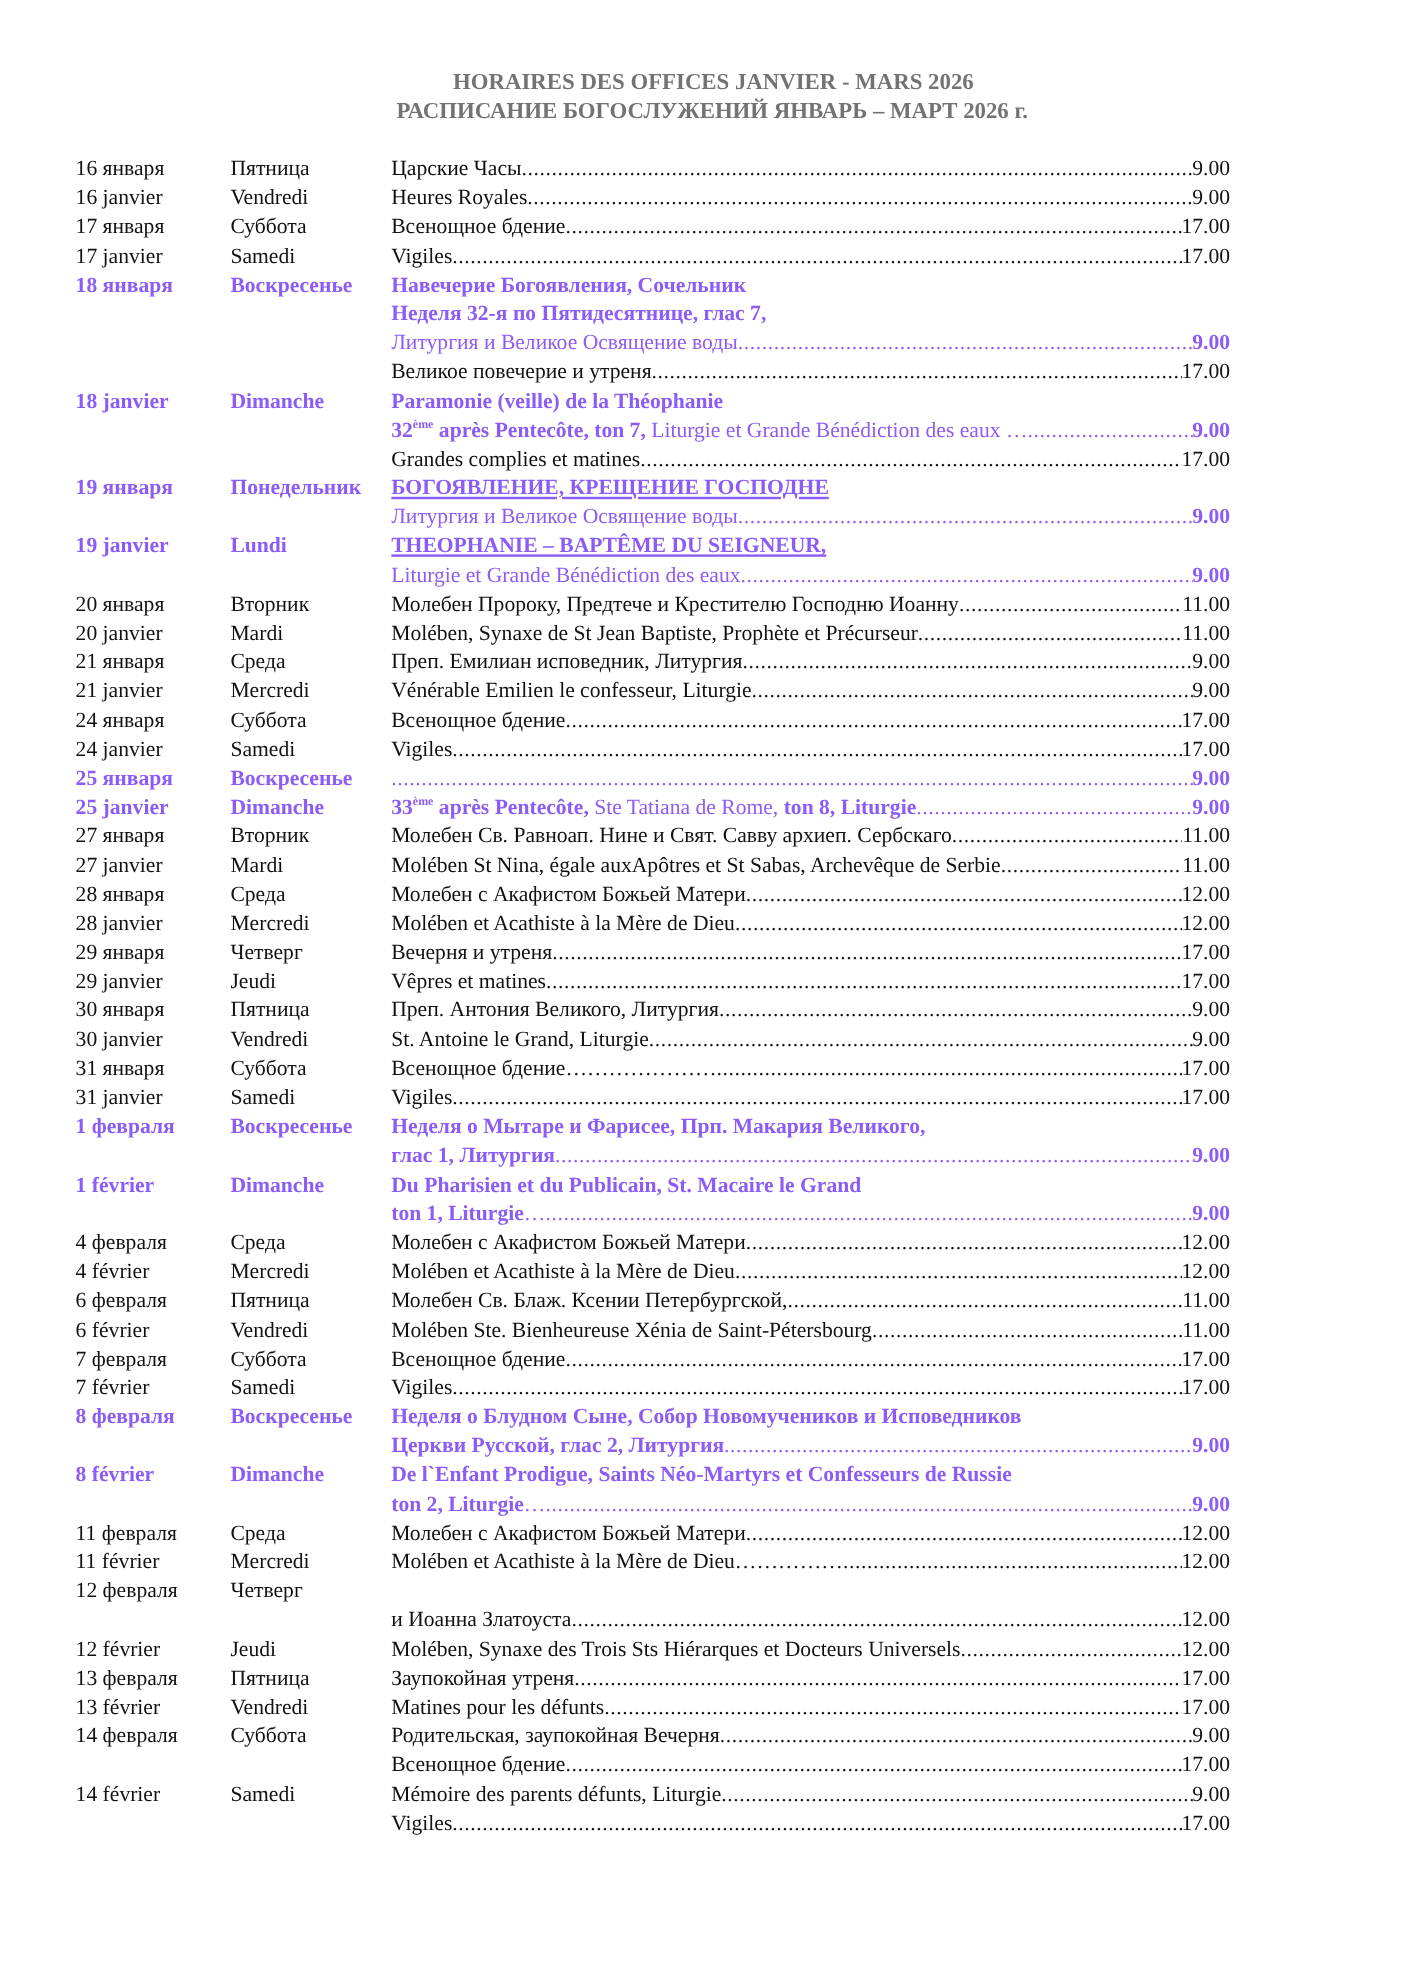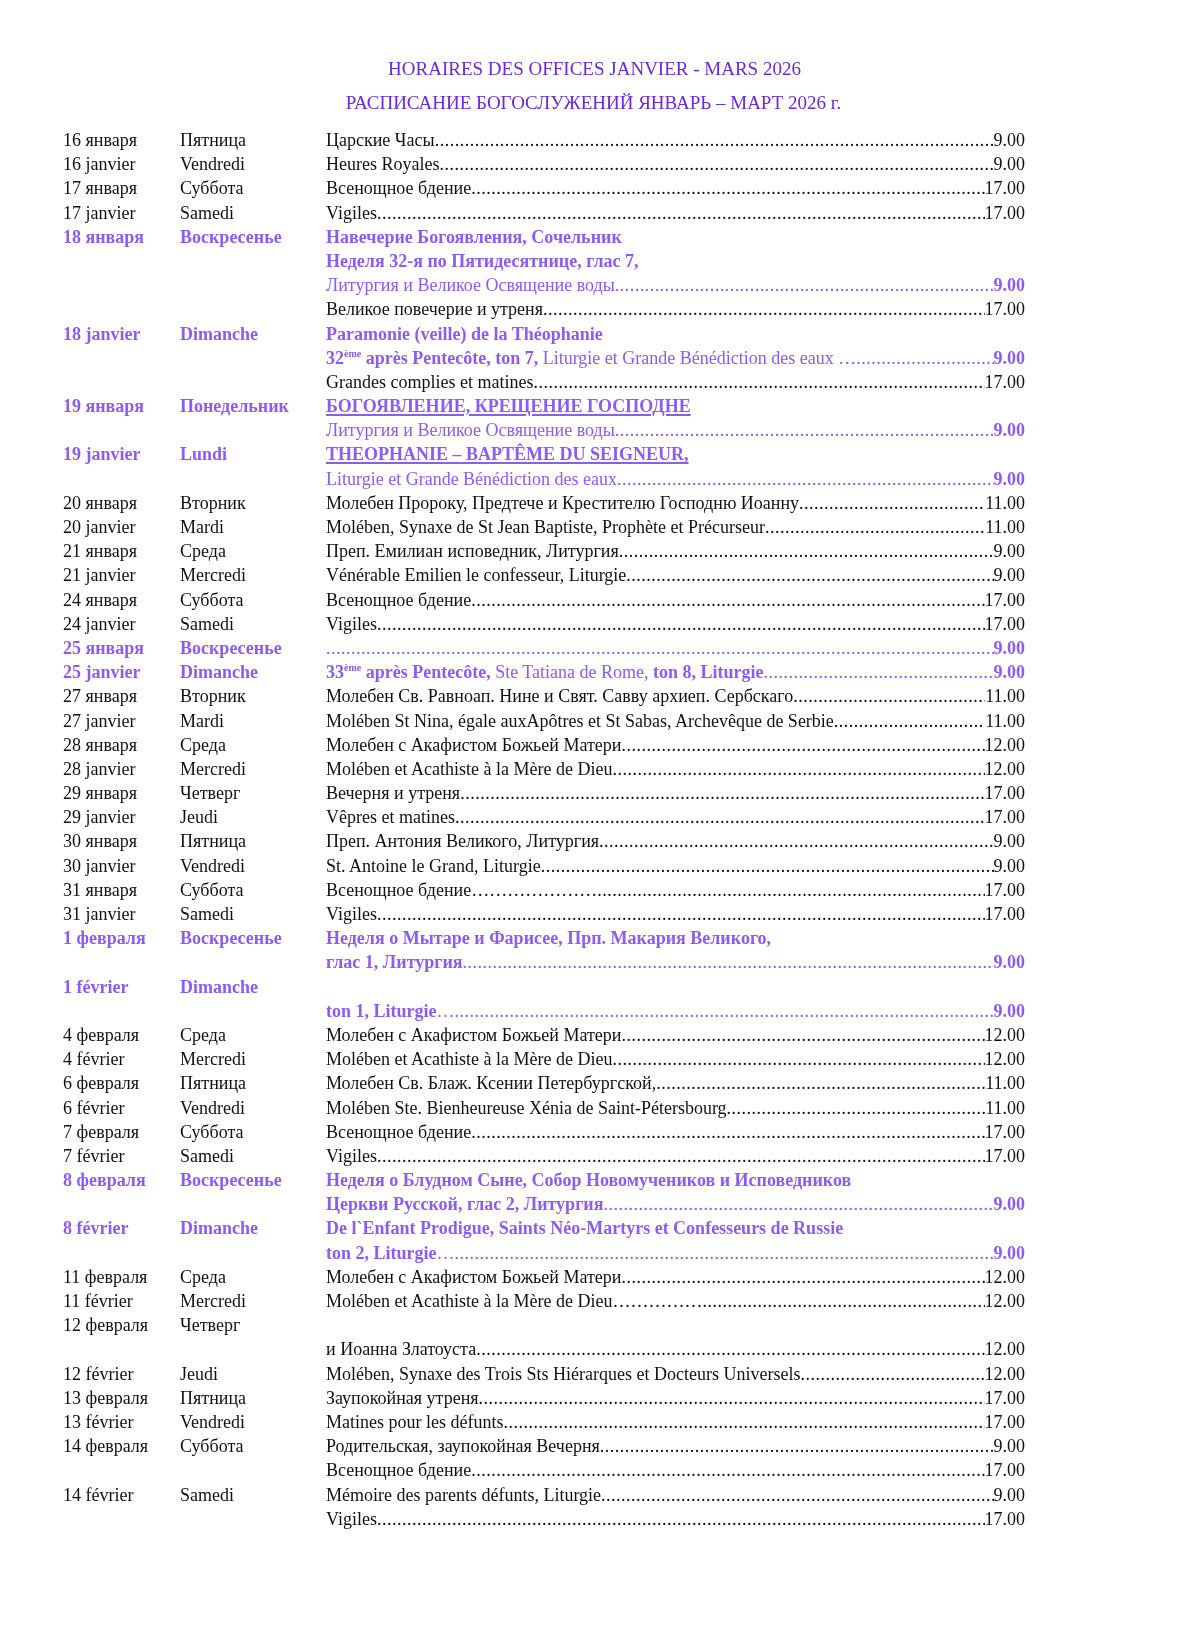--- a/index.html
+++ b/index.html
@@ -5,31 +5,31 @@
   html, body { margin: 0; padding: 0; background: #ffffff; }
   body {
     width: 1179px; height: 1634px; overflow: hidden;
     font-family: "Liberation Serif", "DejaVu Serif", serif;
     color: #111111;
     position: relative;
   }
   .page { position: absolute; left: 0; top: 0; width: 1179px; height: 1634px; }
   .title {
     position: absolute; left: 0; width: 1179px; text-align: center;
-    color: #6d28d9; font-weight: normal; font-size: 19px; line-height: 24px;
+    color: #737373; font-weight: bold; font-size: 19px; line-height: 24px;
   }
   .title.t1 { top: 57px; padding-left: 10px; box-sizing: border-box; }
-  .title.t2 { top: 91px; padding-left: 8px; box-sizing: border-box; }
+  .title.t2 { top: 81px; padding-left: 8px; box-sizing: border-box; }
   .rows { position: absolute; left: 0; top: 128px; width: 1089px; }
   .line {
     position: relative; height: 24.2px; line-height: 24.2px; font-size: 18px;
     white-space: nowrap;
   }
   .date { position: absolute; left: 63px; }
-  .day  { position: absolute; left: 180px; text-align: right; }
+  .day  { position: absolute; left: 192px; text-align: right; }
   .desc {
     position: absolute; left: 326px; right: 64px;
     display: flex; align-items: flex-start; overflow: hidden;
   }
   .desc .txt { flex: 0 0 auto; }
   .desc .dots {
     flex: 1 1 auto; overflow: hidden; white-space: nowrap;
     letter-spacing: 0.5px;
   }
   .desc .dots::before {
@@ -346,20 +346,23 @@
         <span class="day"></span>
         <span class="desc">
           <span class="txt"><span class="b">глас 1, Литургия</span></span>
           <span class="dots"></span>
           <span class="time b"> 9.00</span>
         </span>
       </div>
       <div class="line red">
         <span class="date b">1 février</span>
         <span class="day b">Dimanche</span>
+        <span class="desc">
+          <span class="txt"><span class="b">Du Pharisien et du Publicain, St. Macaire le Grand</span></span>
+        </span>
       </div>
       <div class="line red">
         <span class="date"></span>
         <span class="day"></span>
         <span class="desc">
           <span class="txt"><span class="b"> ton 1, Liturgie</span><span class="">…</span></span>
           <span class="dots"></span>
           <span class="time b"> 9.00</span>
         </span>
       </div>

